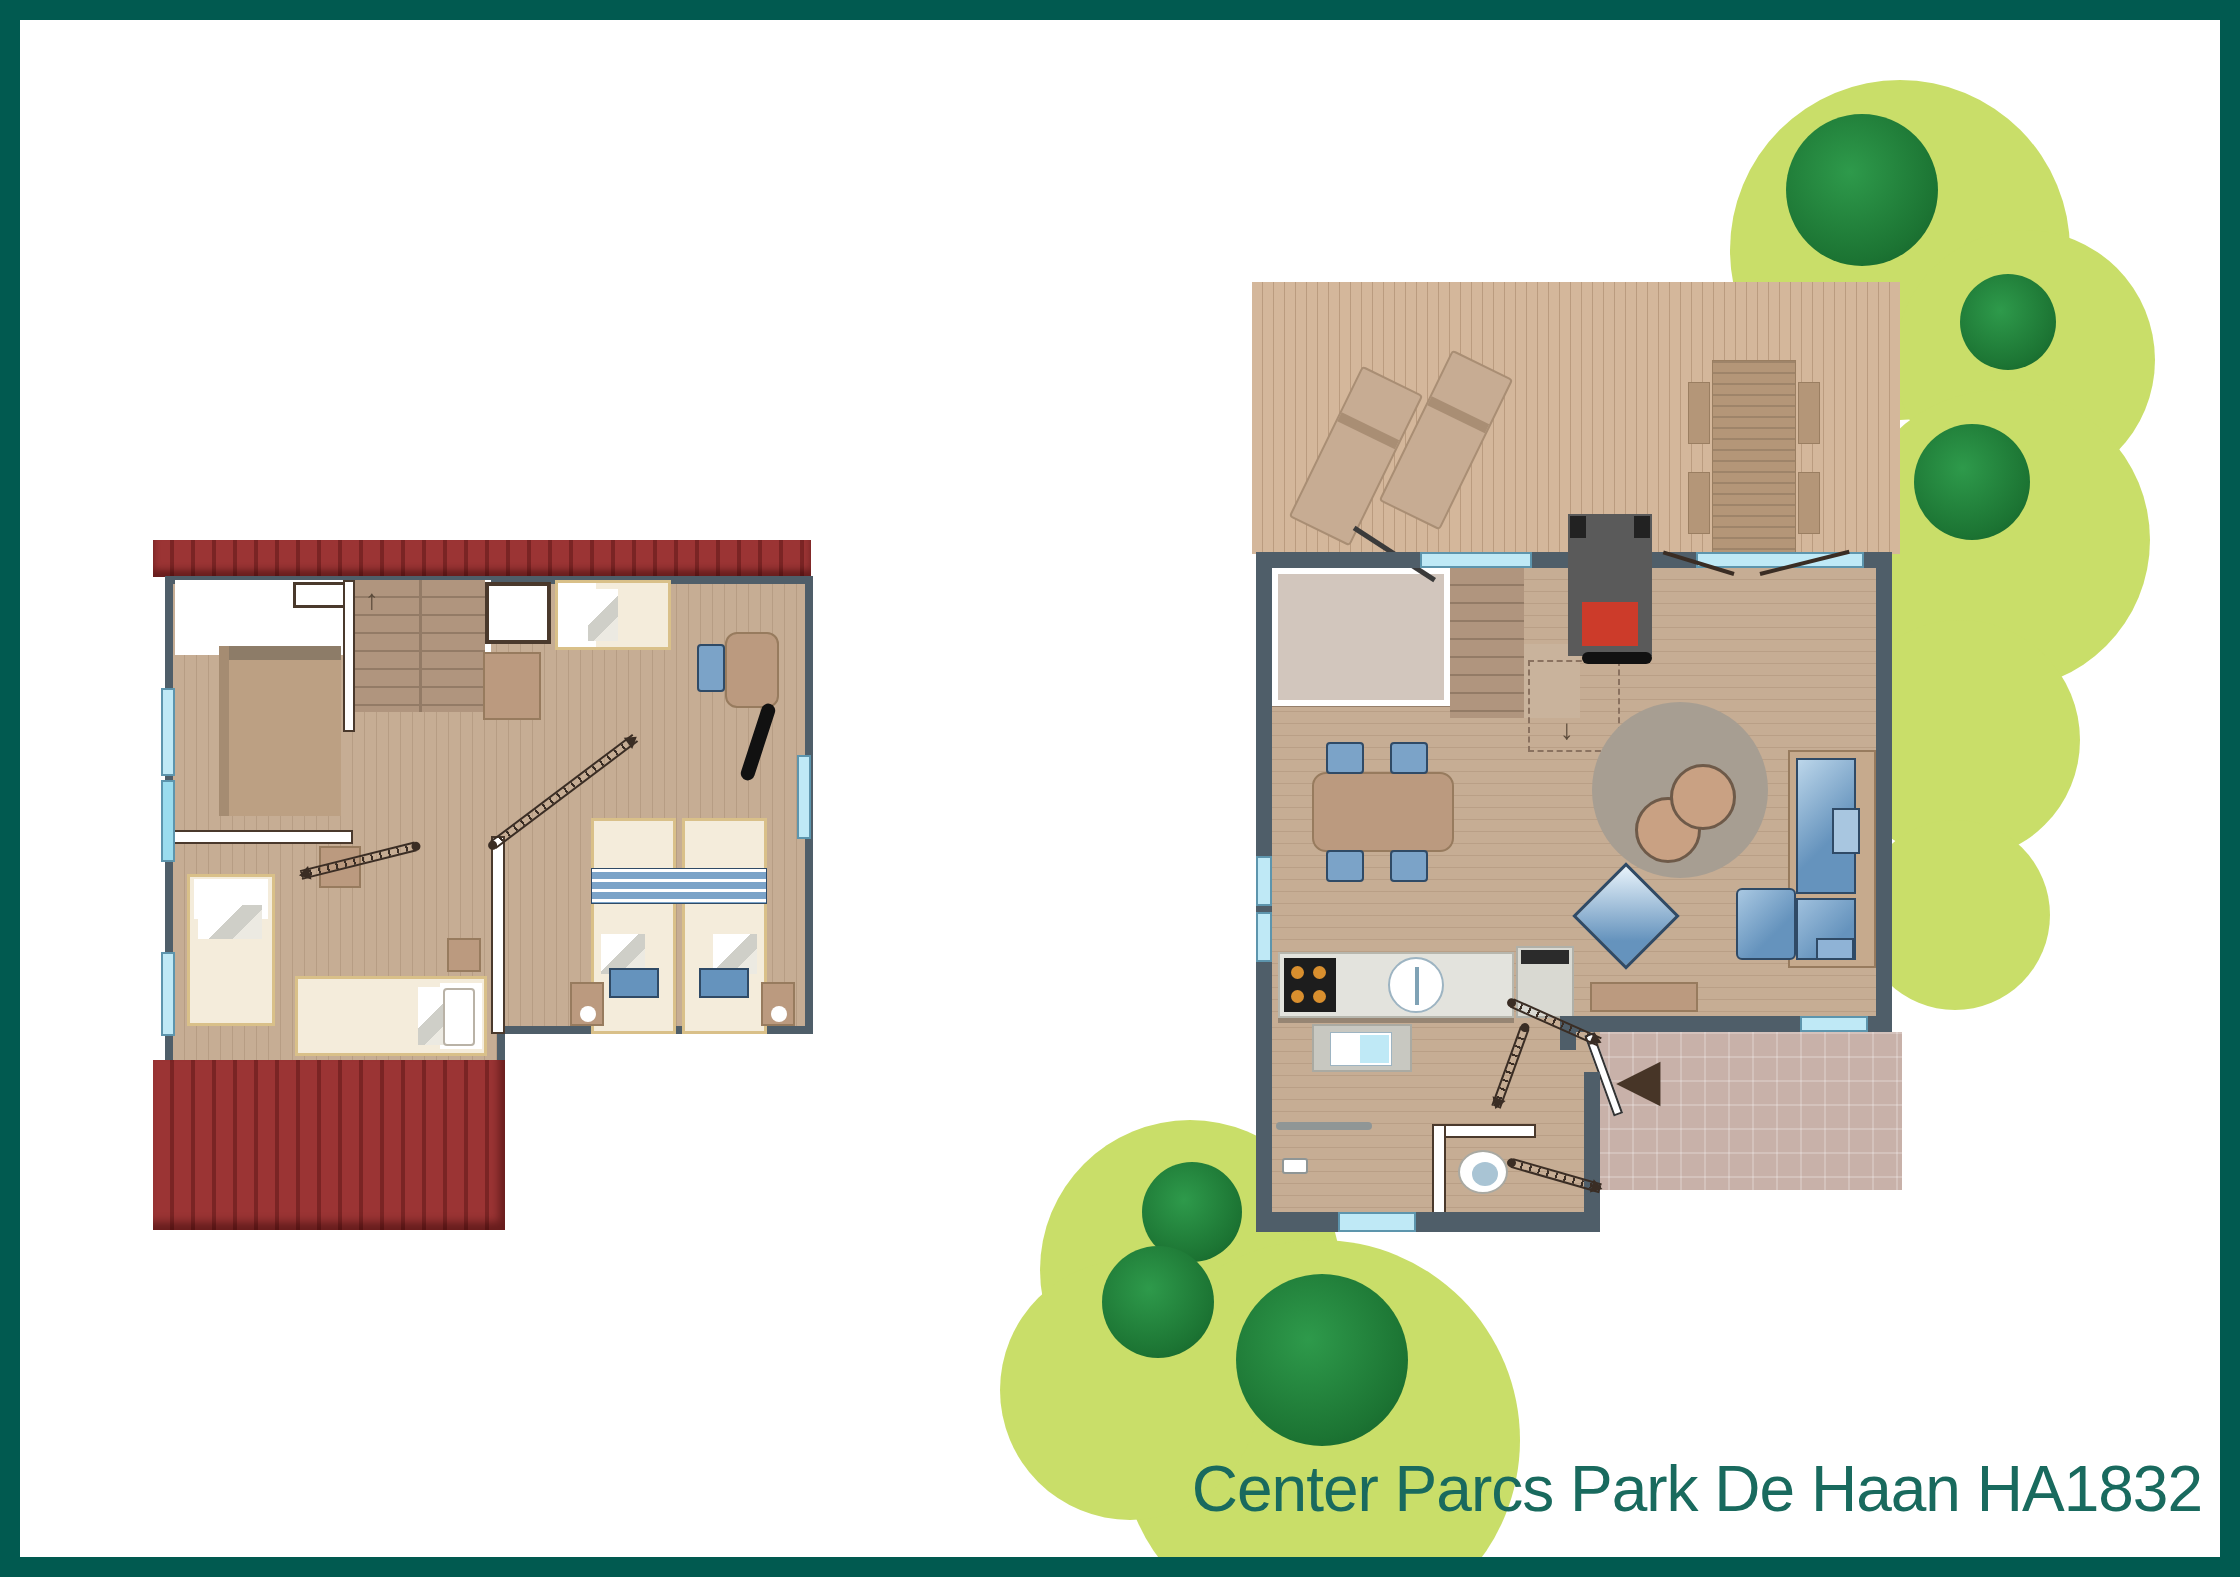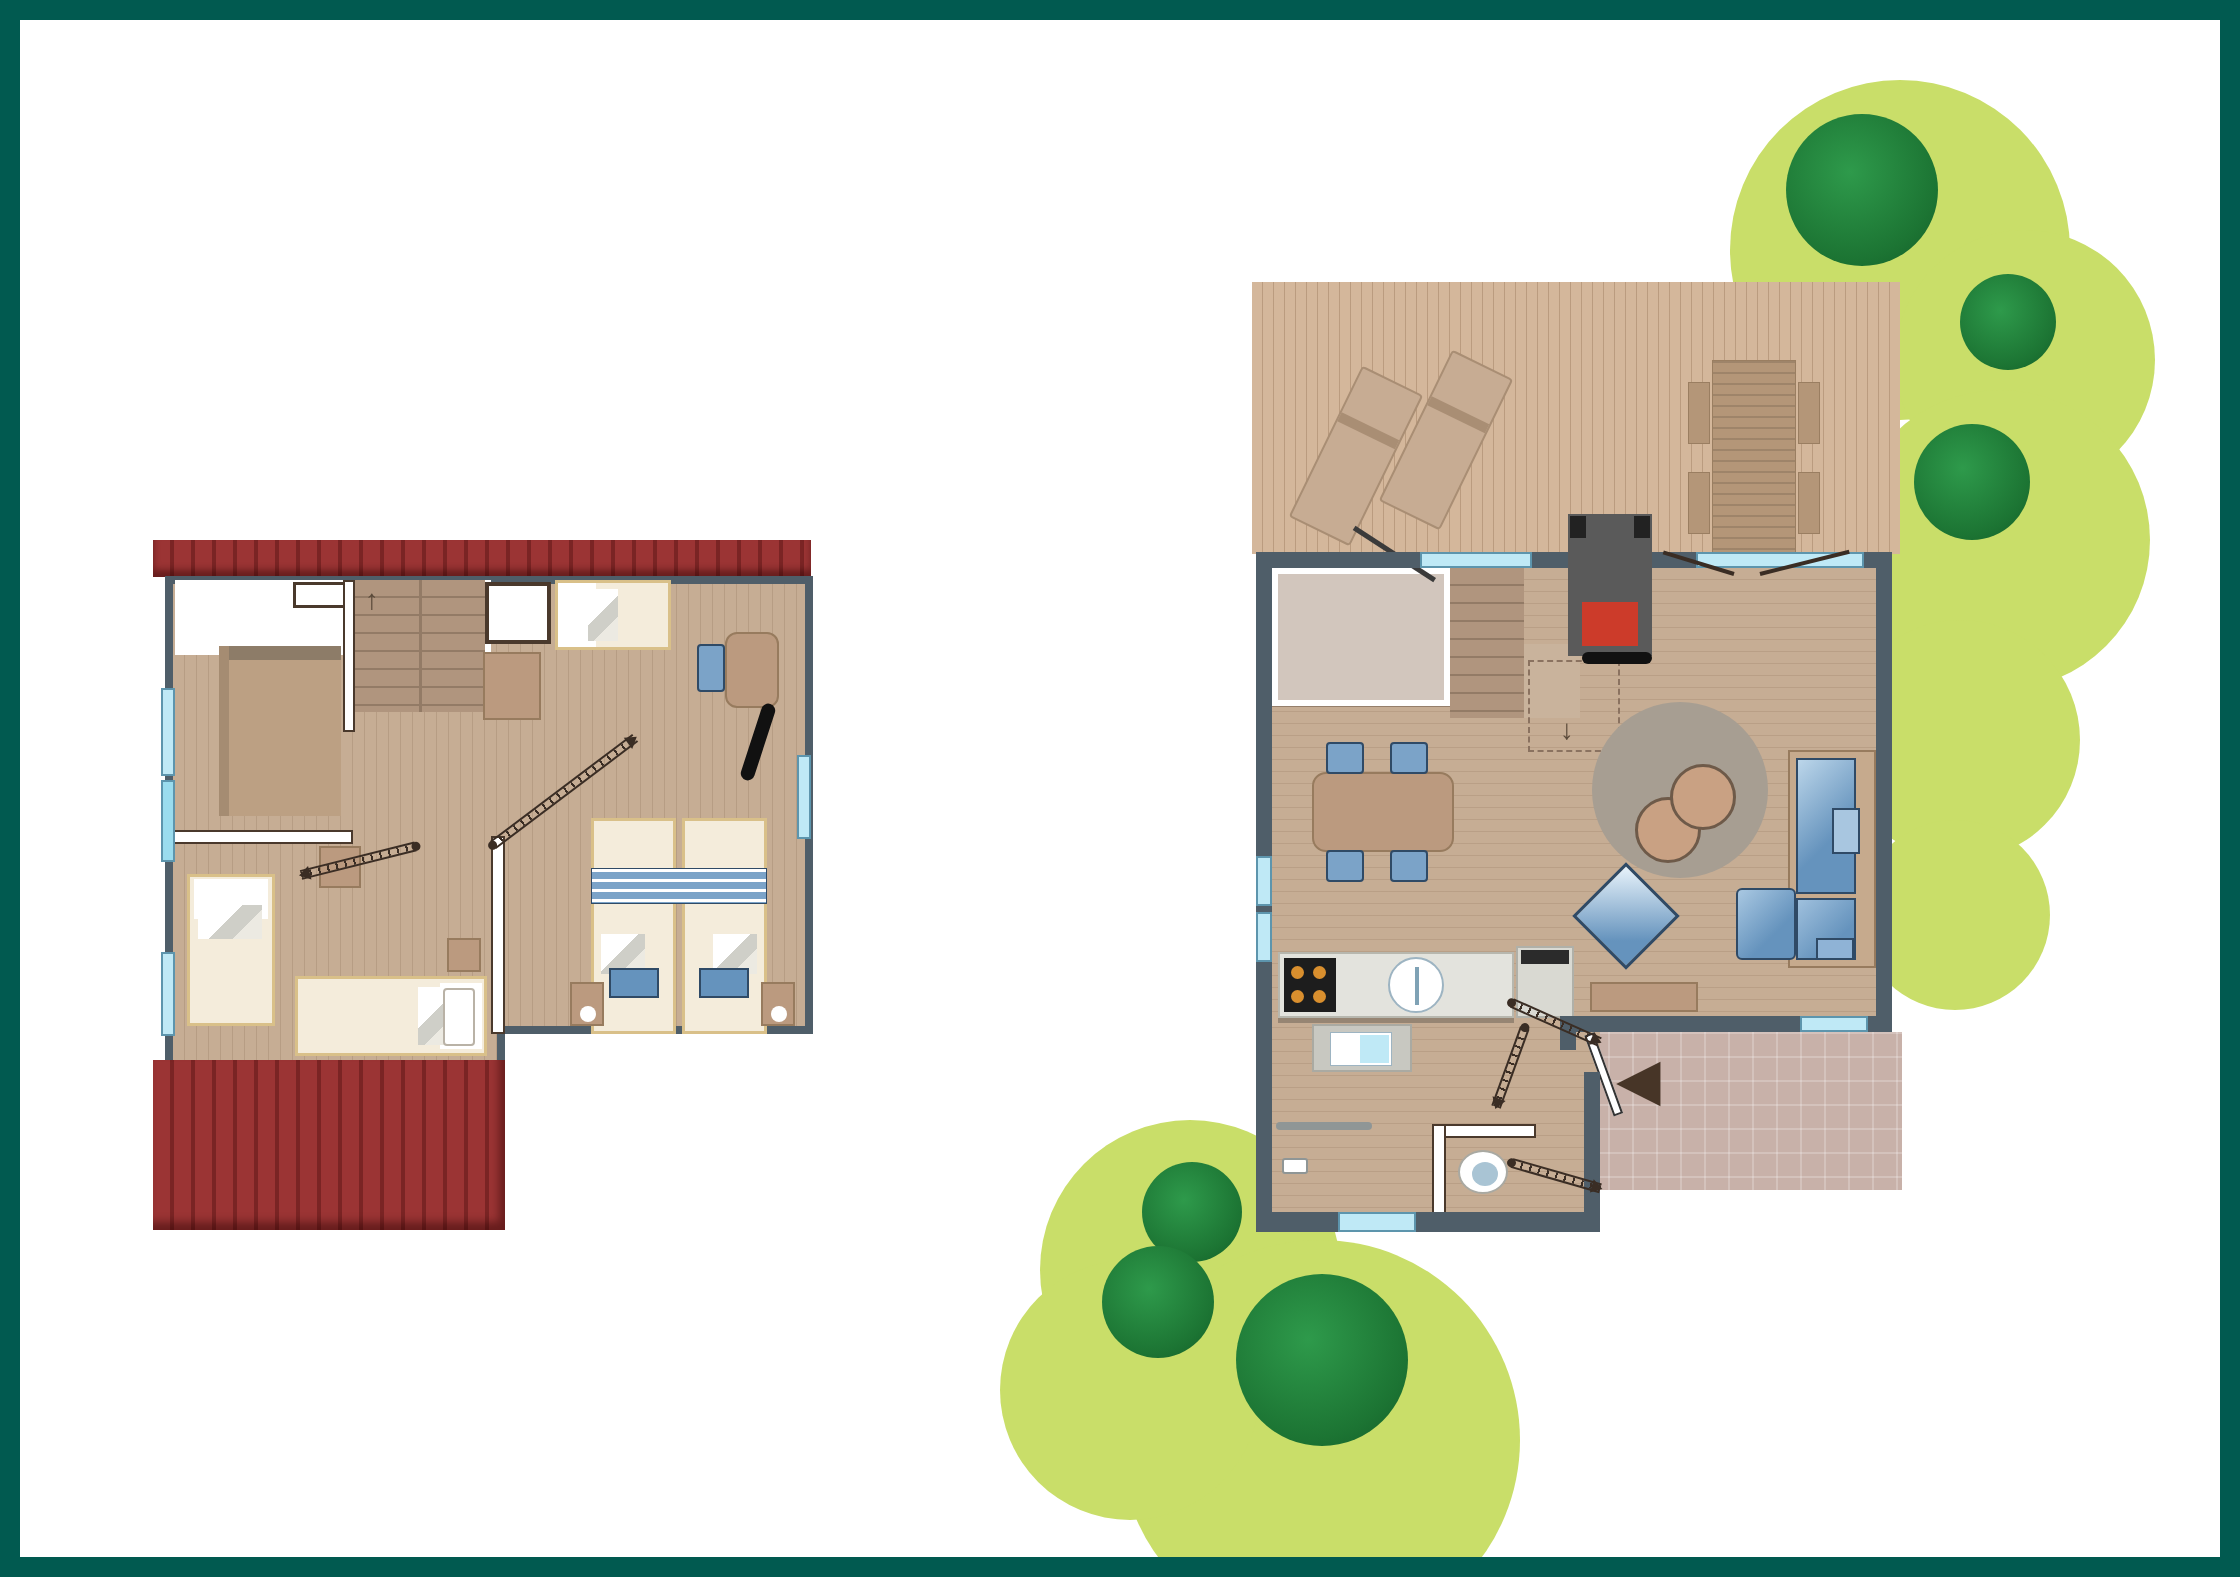--- a/index.html
+++ b/index.html
@@ -240,14 +240,15 @@
     <div class="abs" style="left:522px;top:592px;width:70px;height:12px;background:#111;border-radius:6px;"></div>
 
     <div class="abs" style="left:600px;top:512px;width:74px;height:4px;background:var(--swing);transform:rotate(17deg);transform-origin:right center;"></div>
     <div class="abs" style="left:700px;top:512px;width:92px;height:4px;background:var(--swing);transform:rotate(-14deg);transform-origin:left center;"></div>
 
     <div class="swing" style="left:452px;top:938px;width:96px;transform:rotate(24deg);"></div>
     <div class="swing arrow-left" style="left:436px;top:1042px;width:84px;transform:rotate(-70deg);"></div>
     <div class="swing" style="left:452px;top:1098px;width:92px;transform:rotate(16deg);"></div>
   </div>
 
+  <div class="title">Center Parcs Park De Haan HA1832</div>
   <div class="frame"></div>
 </div>
 
 </body></html>

